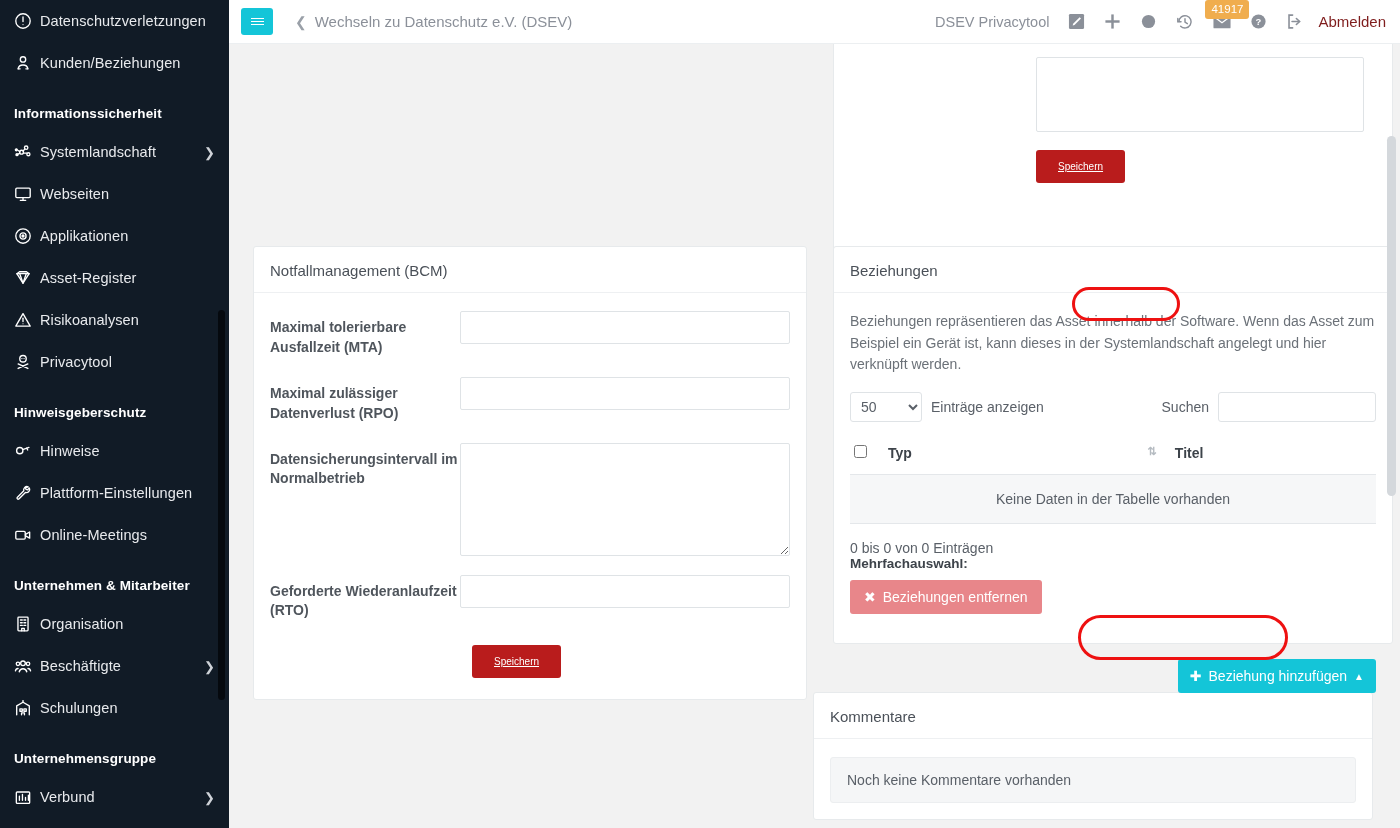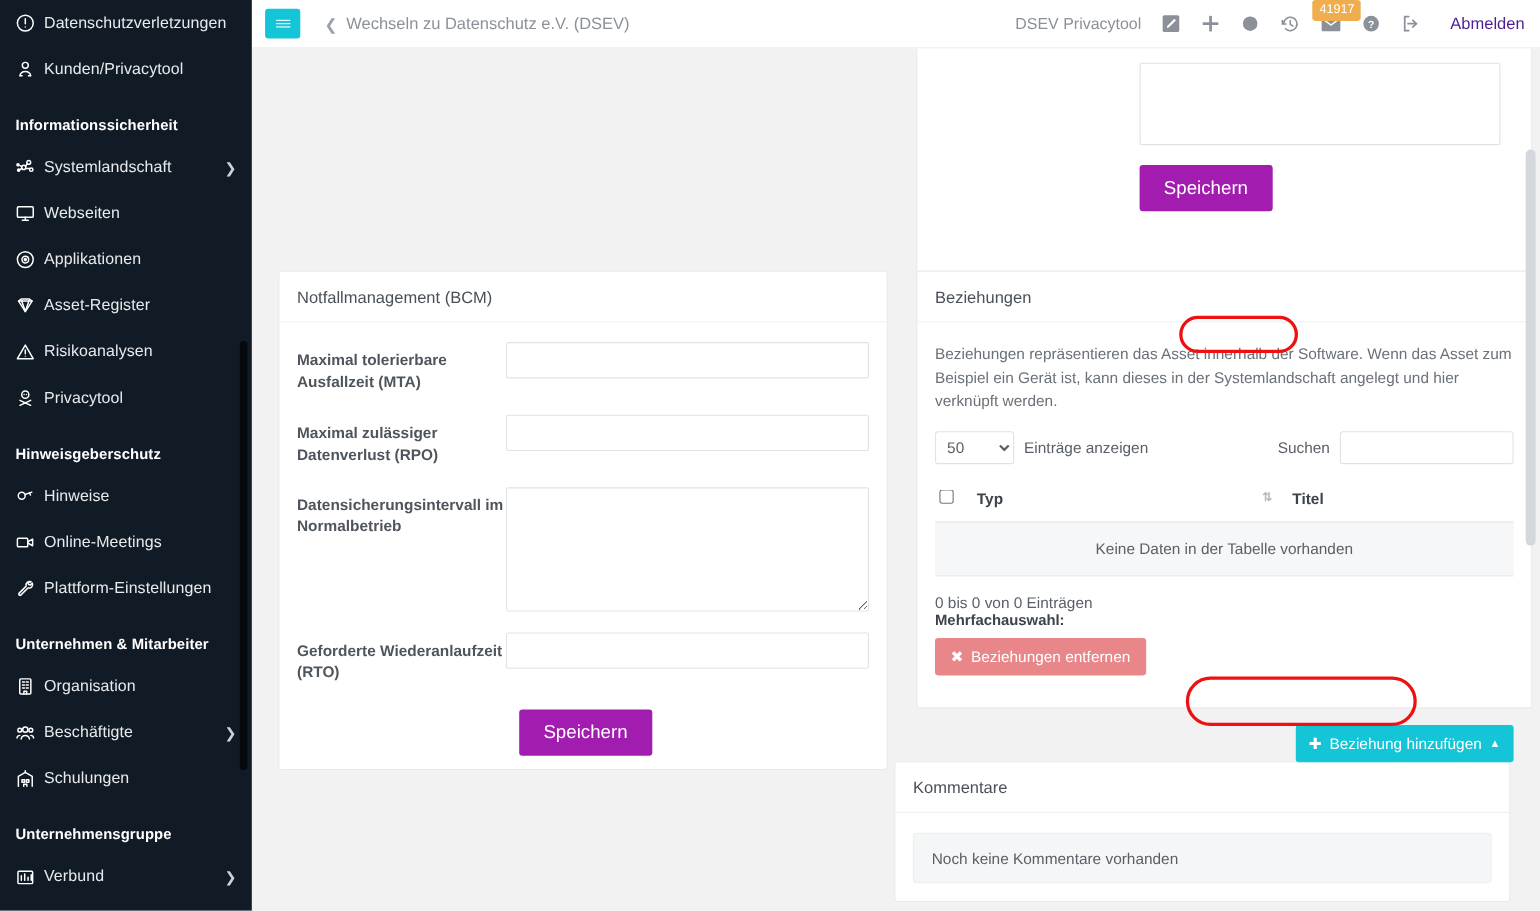--- a/index.html
+++ b/index.html
@@ -72,21 +72,21 @@
   .back-link .chev { font-size: 14px; color: #9aa0a8; }
   .top-right { margin-left: auto; display: flex; align-items: center; gap: 19px; }
   .top-right .tr-text { color: #8b9099; font-size: 14.5px; }
   .tr-ico { color: #8b9099; display: flex; align-items: center; cursor: pointer; position: relative; }
   .badge {
     position: absolute; top: -15px; left: -8px;
     background: #f0ad4e; color: #fff;
     font-size: 11.5px; line-height: 1;
     padding: 4px 6px; border-radius: 3px; font-weight: normal;
   }
-  .logout { display: flex; align-items: center; gap: 27px; color: #4c1d95; font-size: 15px; cursor: pointer; }
+  .logout { display: flex; align-items: center; gap: 15px; color: #7f1d1d; font-size: 15px; cursor: pointer; }
 
   
   #content { position: relative; height: 784px; }
   .card {
     position: absolute; background: #fff;
     border: 1px solid #e7eaec; border-radius: 3px;
   }
   .card-head {
     padding: 15px 16px 13px 16px;
     border-bottom: 1px solid #eef0f2;
@@ -96,23 +96,24 @@
 
   
   #card-top { left: 604px; top: -72px; width: 560px; height: 282px; }
   .ta-top {
     position: absolute; left: 202px; top: 84px;
     width: 328px; height: 75px;
     border: 1px solid #dfe3e6; border-radius: 2px; background: #fff;
     resize: none;
   }
   .btn-teal {
-    background: #a21caf; color: #fff; border: none; border-radius: 3px;
-    font-size: 17px; padding: 11px 22px; cursor: pointer;
+    background: #b91c1c; color: #fff; border: none; border-radius: 3px;
+    font-size: 10px; padding: 11px 22px; cursor: pointer;
     font-family: "Liberation Sans", sans-serif;
+    text-decoration: underline;
   }
   #save-top { position: absolute; left: 202px; top: 177px; }
 
   
   #card-bcm { left: 24px; top: 202px; width: 554px; height: 454px; }
   .frow { display: flex; align-items: flex-start; margin-bottom: 19px; }
   .flabel {
     width: 190px; flex: 0 0 190px;
     font-size: 14px; font-weight: bold; color: #4f555c; line-height: 1.42;
     padding-top: 7px;
@@ -217,21 +218,21 @@
           <span class="lbl">Datenschutzverletzungen</span>
         </div>
         <div class="side-item">
           <span class="ico">
             <svg width="18" height="18" viewBox="0 0 20 20" fill="none" stroke="#ffffff" stroke-width="1.5" stroke-linecap="round" stroke-linejoin="round">
               <circle cx="10" cy="6" r="3"></circle>
               <path d="M4.5 16.5c.6-2.8 2.8-4.3 5.5-4.3s4.9 1.5 5.5 4.3"></path>
               <path d="M4.8 16.5h2M13.2 16.5h2"></path>
             </svg>
           </span>
-          <span class="lbl">Kunden/Privacytool</span>
+          <span class="lbl">Kunden/Beziehungen</span>
         </div>
         <div class="side-head">Informationssicherheit</div>
         <div class="side-item">
           <span class="ico">
             <svg width="18" height="18" viewBox="0 0 20 20" fill="none" stroke="#ffffff" stroke-width="1.5" stroke-linecap="round" stroke-linejoin="round">
               <circle cx="13.5" cy="5.2" r="1.9"></circle>
               <circle cx="16" cy="12.5" r="1.7"></circle>
               <circle cx="8.4" cy="10.2" r="2.1"></circle>
               <circle cx="2.6" cy="7.6" r="1.1" fill="#ffffff"></circle>
               <circle cx="3.3" cy="13" r="1.1" fill="#ffffff"></circle>
@@ -298,33 +299,33 @@
               <circle cx="6.4" cy="9.6" r="3.5"></circle>
               <path d="M9.6 8.4l7-2.4"></path>
               <path d="M14.2 6.8l1 2.1"></path>
             </svg>
           </span>
           <span class="lbl">Hinweise</span>
         </div>
         <div class="side-item">
           <span class="ico">
             <svg width="18" height="18" viewBox="0 0 20 20" fill="none" stroke="#ffffff" stroke-width="1.5" stroke-linecap="round" stroke-linejoin="round">
+              <path d="M15.8 3.2a3.6 3.6 0 0 0-4.9 4.4L3.6 14.9a1.3 1.3 0 0 0 1.8 1.8l7.3-7.3a3.6 3.6 0 0 0 4.4-4.9l-2 2-1.8-.5-.5-1.8z"></path>
+            </svg>
+          </span>
+          <span class="lbl">Plattform-Einstellungen</span>
+        </div>
+        <div class="side-item">
+          <span class="ico">
+            <svg width="18" height="18" viewBox="0 0 20 20" fill="none" stroke="#ffffff" stroke-width="1.5" stroke-linecap="round" stroke-linejoin="round">
               <rect x="2" y="6" width="10.5" height="8.6" rx="1.2"></rect>
               <path d="M12.8 9.3l4.6-2.6v6.8l-4.6-2.6z"></path>
             </svg>
           </span>
           <span class="lbl">Online-Meetings</span>
-        </div>
-        <div class="side-item">
-          <span class="ico">
-            <svg width="18" height="18" viewBox="0 0 20 20" fill="none" stroke="#ffffff" stroke-width="1.5" stroke-linecap="round" stroke-linejoin="round">
-              <path d="M15.8 3.2a3.6 3.6 0 0 0-4.9 4.4L3.6 14.9a1.3 1.3 0 0 0 1.8 1.8l7.3-7.3a3.6 3.6 0 0 0 4.4-4.9l-2 2-1.8-.5-.5-1.8z"></path>
-            </svg>
-          </span>
-          <span class="lbl">Plattform-Einstellungen</span>
         </div>
         <div class="side-head">Unternehmen &amp; Mitarbeiter</div>
         <div class="side-item">
           <span class="ico">
             <svg width="18" height="18" viewBox="0 0 20 20" fill="none" stroke="#ffffff" stroke-width="1.5" stroke-linecap="round" stroke-linejoin="round">
               <rect x="4.4" y="2.4" width="11.2" height="15.2" rx=".9"></rect>
               <path d="M7.2 5.6h2M11 5.6h2M7.2 8.6h2M11 8.6h2M7.2 11.6h2M11 11.6h2"></path>
               <path d="M8.6 17.6v-2.8h2.8v2.8"></path>
             </svg>
           </span>

